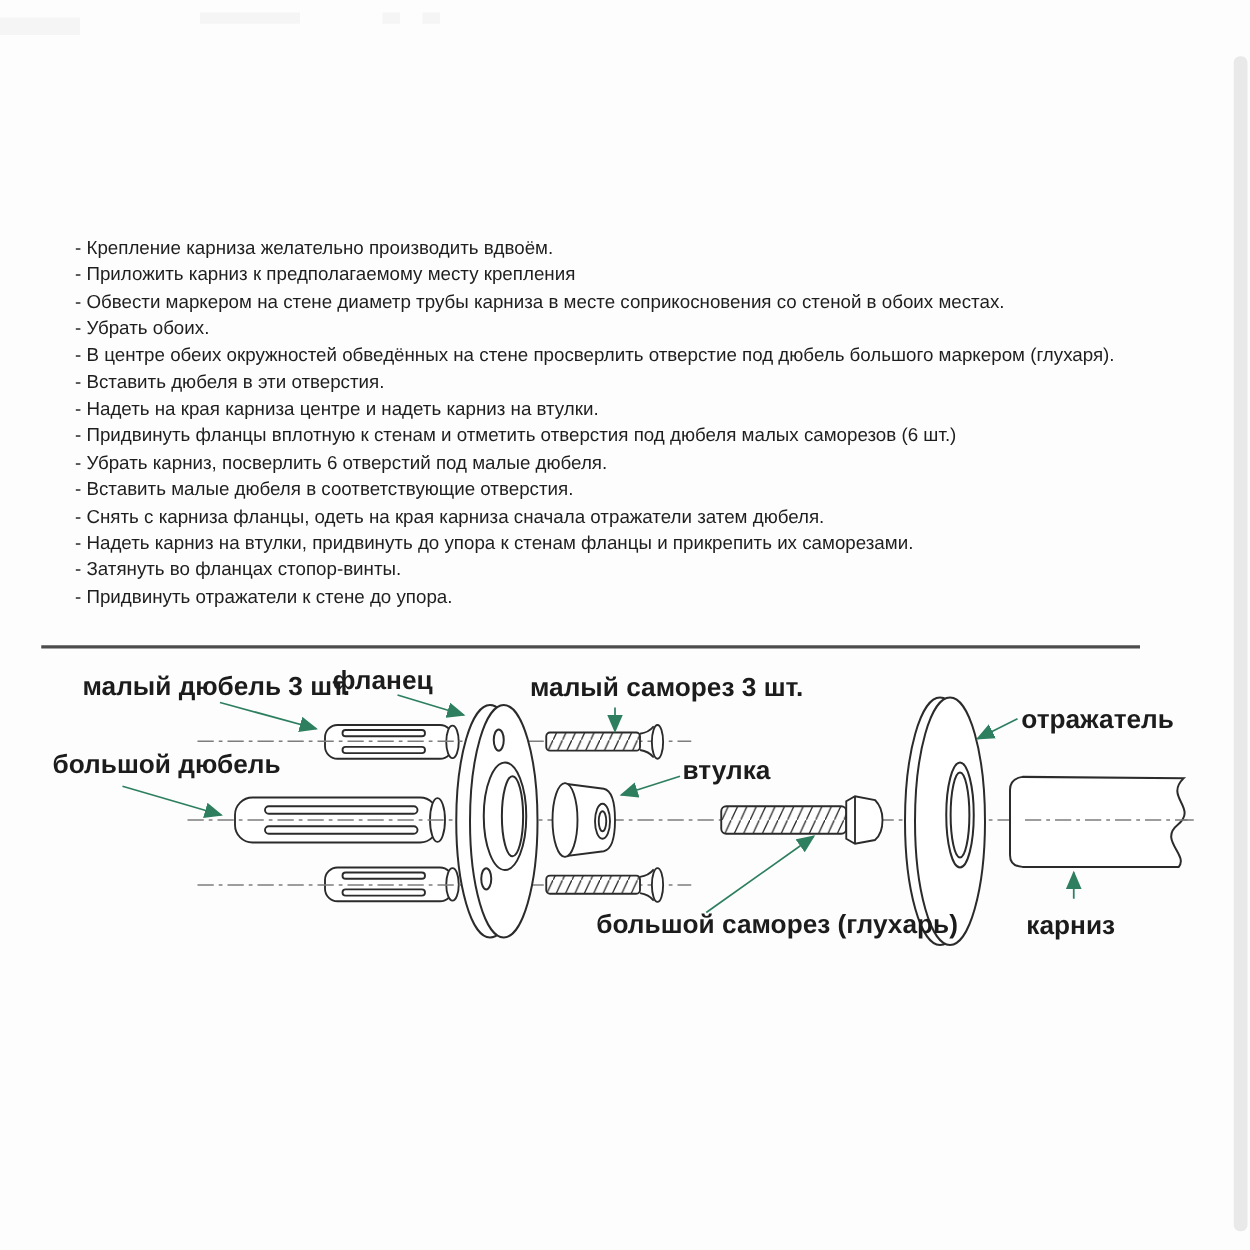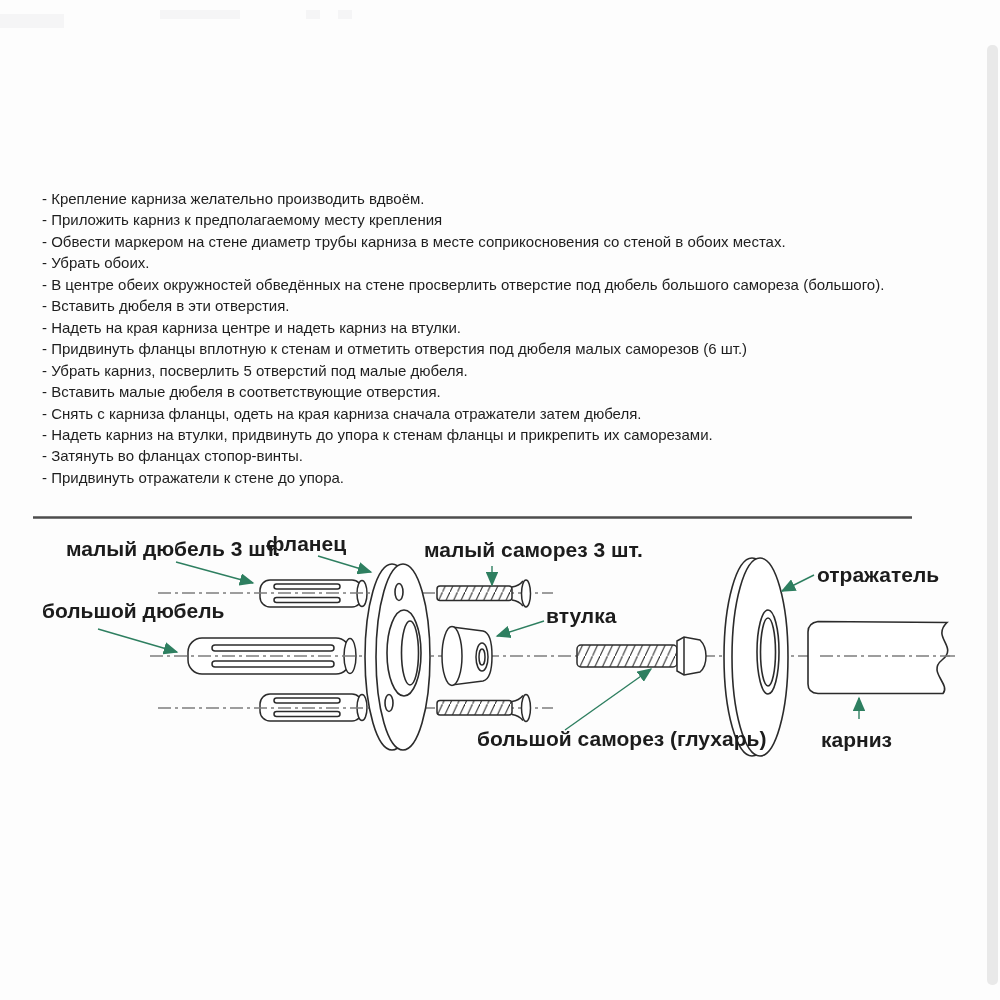--- a/index.html
+++ b/index.html
@@ -2,21 +2,21 @@
 <html><head>
 <meta charset="utf-8">
 <style>
   html,body{margin:0;padding:0;background:#fdfdfd;}
   .page{position:relative;width:1000px;height:1000px;background:#fdfdfd;overflow:hidden;
         font-family:"Liberation Sans",sans-serif;}
   .title{position:absolute;left:45px;top:64px;font-family:"Liberation Serif",serif;
          font-size:53px;font-weight:400;color:#111;letter-spacing:0.5px;white-space:nowrap;}
   .instructions{position:absolute;left:42px;top:188px;width:930px;
                 font-size:15px;line-height:21.45px;color:#1e1e1e;}
-  .instructions .li{white-space:nowrap;}
+  .instructions .li{white-space:nowrap;margin-left:18px;}
   .diagram-svg{position:absolute;left:0;top:0;width:1000px;height:1000px;}
   .dlabel{font-family:"Liberation Sans",sans-serif;font-weight:700;font-size:21px;fill:#1c1c1c;}
   .edge-strip{position:absolute;left:987px;top:45px;width:11px;height:940px;
               background:#e9e9e9;border-radius:5px;}
   .artifact{position:absolute;background:#f5f5f6;}
   .a1{left:0;top:14px;width:64px;height:14px;}
   .a2{left:160px;top:10px;width:80px;height:9px;}
   .a3{left:306px;top:10px;width:14px;height:9px;}
   .a4{left:338px;top:10px;width:14px;height:9px;}
 </style>
@@ -30,25 +30,25 @@
   <div class="artifact a3"></div>
   <div class="artifact a4"></div>
   <div class="edge-strip"></div>
 
 
   <div class="instructions">
     <div class="li">- Крепление карниза желательно производить вдвоём.</div>
     <div class="li">- Приложить карниз к предполагаемому месту крепления</div>
     <div class="li">- Обвести маркером на стене диаметр трубы карниза в месте соприкосновения со стеной в обоих местах.</div>
     <div class="li">- Убрать обоих.</div>
-    <div class="li">- В центре обеих окружностей обведённых на стене просверлить отверстие под дюбель большого самореза (большого).</div>
+    <div class="li">- В центре обеих окружностей обведённых на стене просверлить отверстие под дюбель большого маркером (глухаря).</div>
     <div class="li">- Вставить дюбеля в эти отверстия.</div>
     <div class="li">- Надеть на края карниза центре и надеть карниз на втулки.</div>
     <div class="li">- Придвинуть фланцы вплотную к стенам и отметить отверстия под дюбеля малых саморезов (6 шт.)</div>
-    <div class="li">- Убрать карниз, посверлить 5 отверстий под малые дюбеля.</div>
+    <div class="li">- Убрать карниз, посверлить 6 отверстий под малые дюбеля.</div>
     <div class="li">- Вставить малые дюбеля в соответствующие отверстия.</div>
     <div class="li">- Снять с карниза фланцы, одеть на края карниза сначала отражатели затем дюбеля.</div>
     <div class="li">- Надеть карниз на втулки, придвинуть до упора к стенам фланцы и прикрепить их саморезами.</div>
     <div class="li">- Затянуть во фланцах стопор-винты.</div>
     <div class="li">- Придвинуть отражатели к стене до упора.</div>
   </div>
 
   <svg class="diagram-svg" viewBox="0 0 1000 1000">
     <defs>
       <pattern id="hatch" patternUnits="userSpaceOnUse" width="7.5" height="16">

